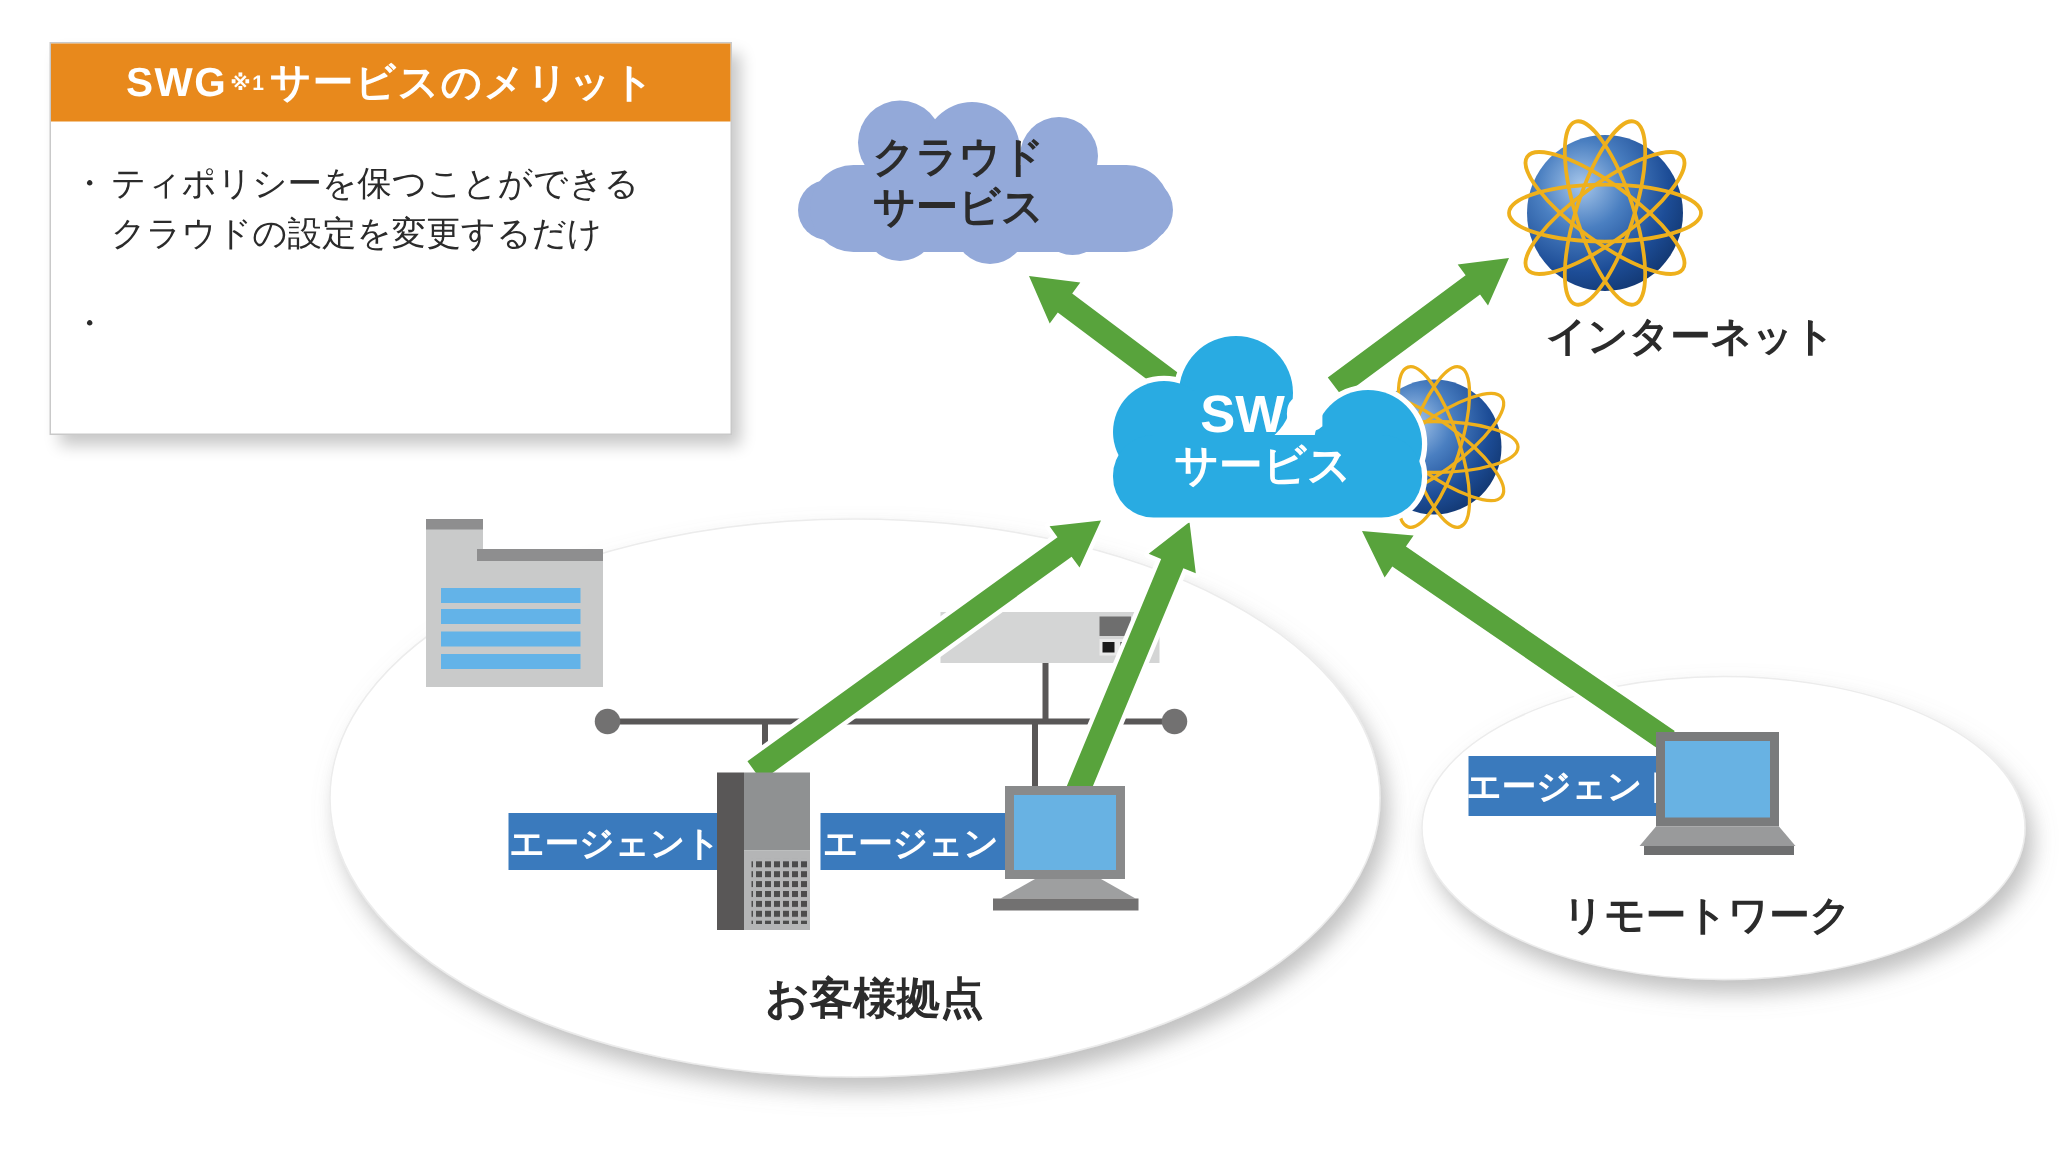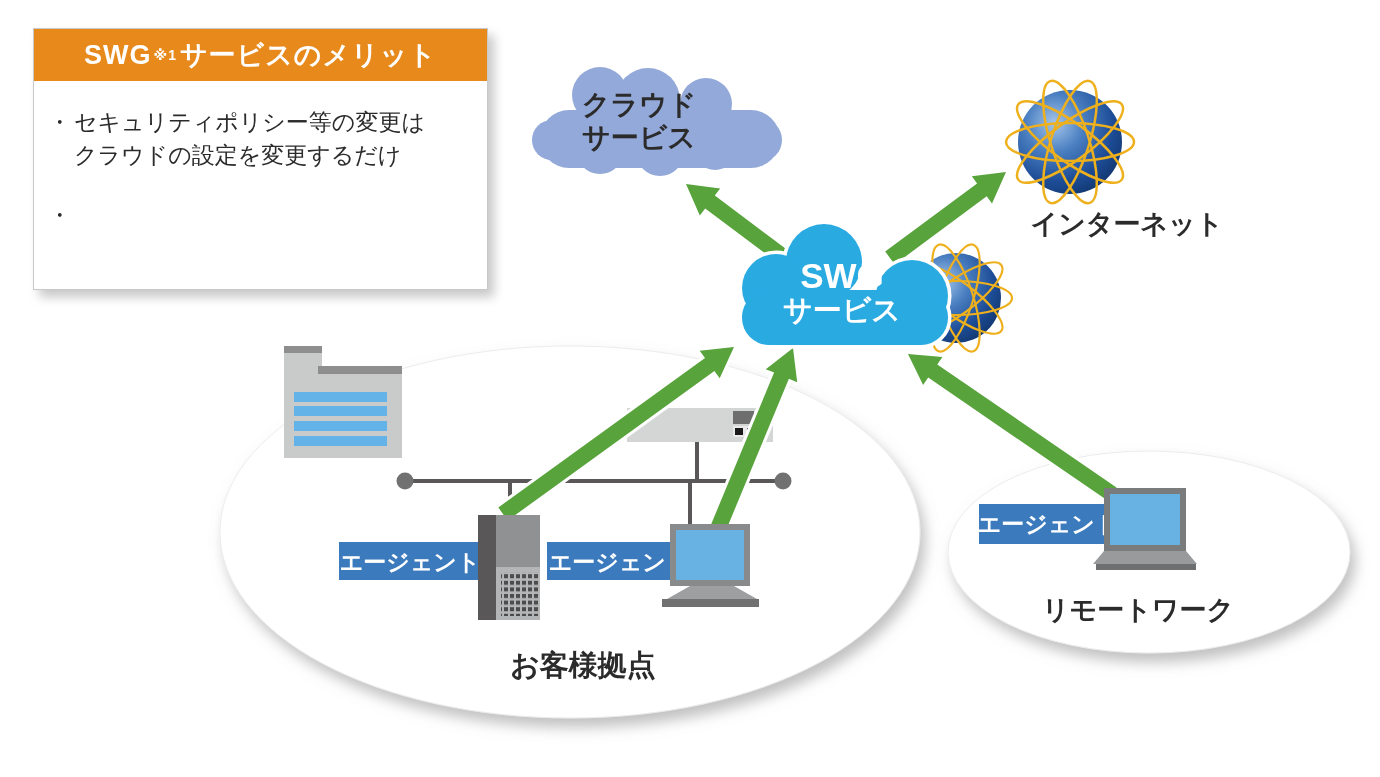--- a/index.html
+++ b/index.html
@@ -204,21 +204,21 @@
 
 <div class="merit-box">
   <div class="merit-header">
     <span>SWG</span>
         <sup>※1</sup>
         <span class="suffix">サービスのメリット</span>
   </div>
   <div class="merit-body">
     <div class="bullet">
       <span class="marker">・</span>
-      <span class="btext">セキュリティポリシー等の変更は
+      <span class="btext">ティポリシーを保つことができる
 クラウドの設定を変更するだけ</span>
     </div>
     <div class="bullet">
       <span class="marker">・</span>
     </div>
   </div>
 </div>
 
 </div>
 

